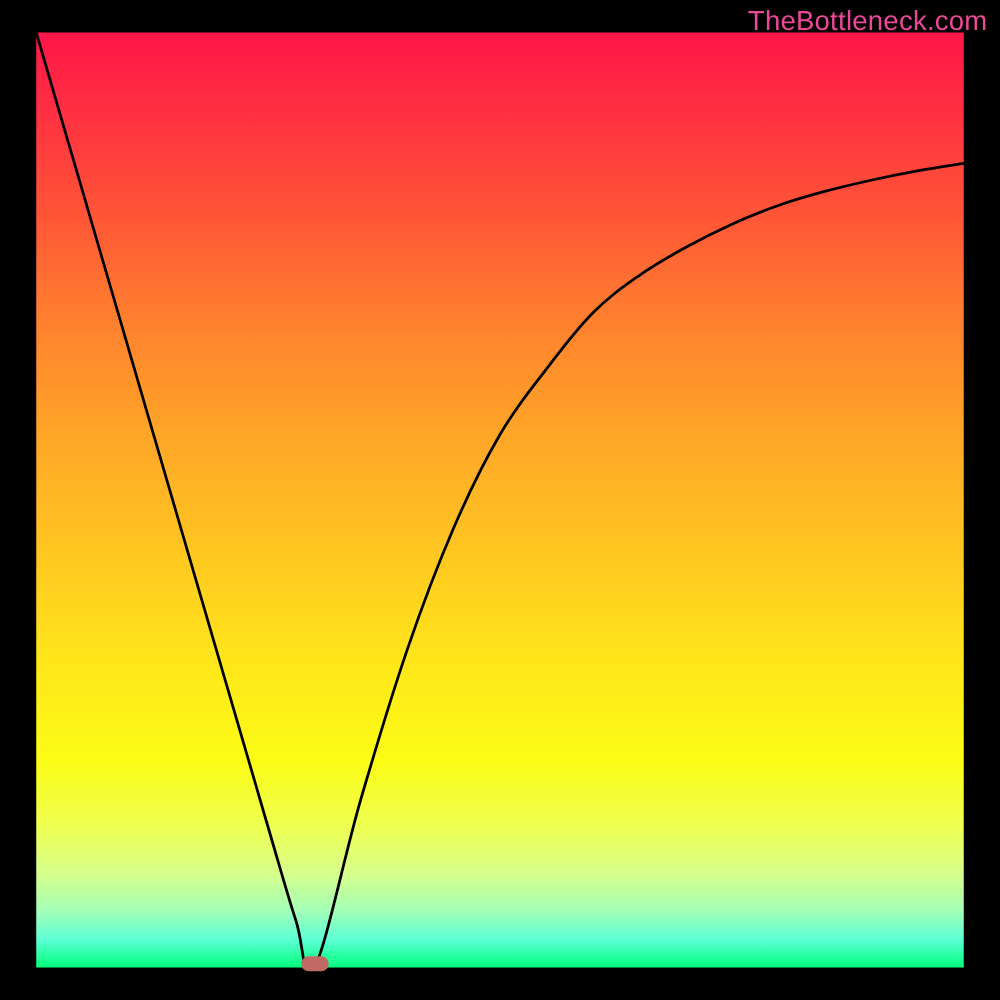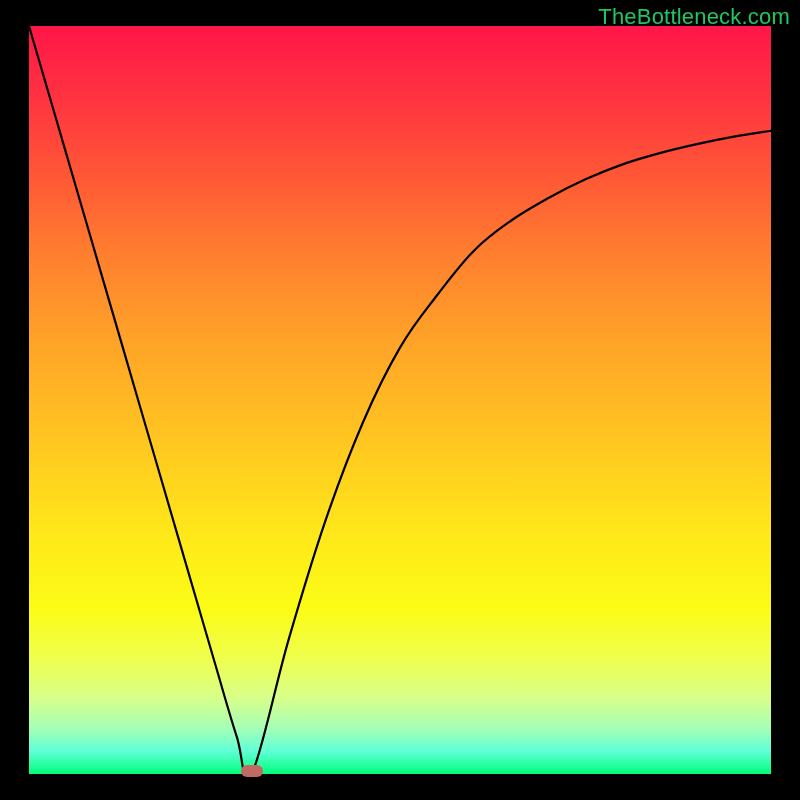--- a/index.html
+++ b/index.html
@@ -38,21 +38,21 @@
       #d6ff8c 90%,
       #a3ffb8 94%,
       #5effd6 97%,
       #00ff7a 100%
     );
   }
   .watermark {
     position: absolute;
     top: 4px;
     right: 10px;
-    color: #22c55e;
+    color: #ec4899;
     font-size: 22px;
     font-weight: 500;
     letter-spacing: 0.2px;
     user-select: none;
     pointer-events: none;
   }
   svg.curve {
     position: absolute;
     left: 0;
     top: 0;

